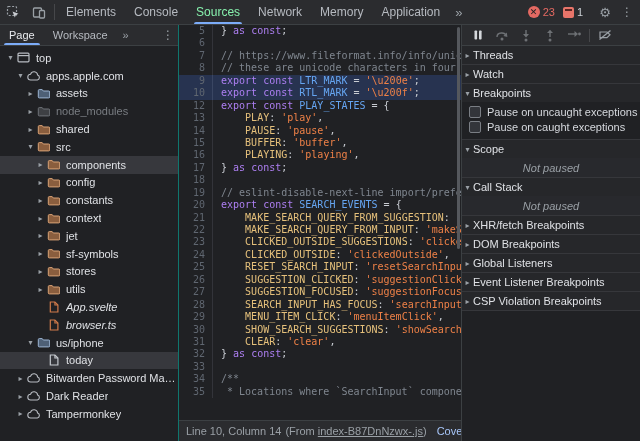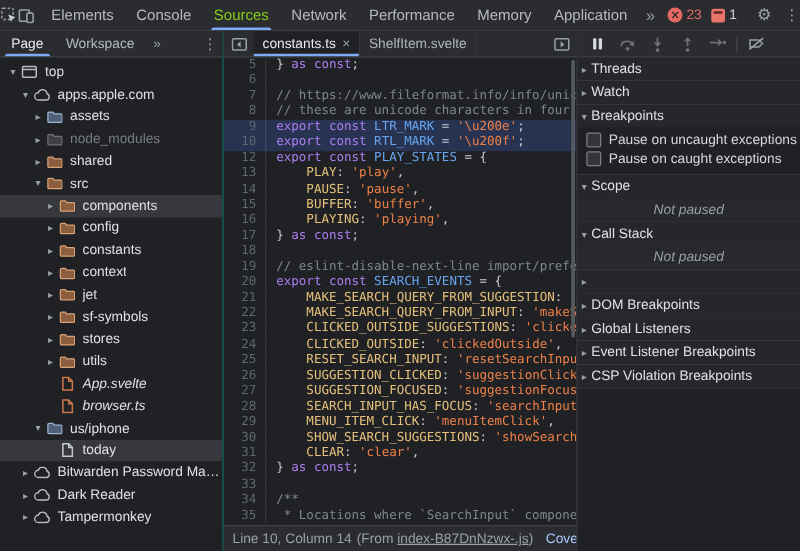--- a/index.html
+++ b/index.html
@@ -5,21 +5,21 @@
   html,body{margin:0;padding:0;background:#17181a;}
   body{width:640px;height:441px;overflow:hidden;font-family:"Liberation Sans","DejaVu Sans",sans-serif;color:#e8eaed;-webkit-font-smoothing:antialiased;}
   .devtools{position:relative;width:640px;height:441px;background:#202124;}
 
   
   .topbar{height:24px;background:#2b2c2f;border-bottom:1px solid #3c4043;display:flex;align-items:stretch;}
   .tb-icon{width:26px;display:flex;align-items:center;justify-content:center;color:#9aa0a6;cursor:pointer;}
   .tb-sep{width:1px;background:#46474a;margin:4px 2px;}
   .top-tabs{display:flex;align-items:stretch;}
   .tab{padding:0 9px;font-size:12px;color:#b6bac0;display:flex;align-items:center;position:relative;cursor:pointer;white-space:nowrap;}
-  .tab.active{color:#84cc16;}
+  .tab.active{color:#86efac;}
   .tab.active::after{content:"";position:absolute;left:7px;right:7px;bottom:0;height:2px;background:#7cacf8;border-radius:2px 2px 0 0;}
   .more-tabs{padding:0 6px;color:#9aa0a6;font-size:13px;display:flex;align-items:center;cursor:pointer;}
   .tb-right{margin-left:auto;display:flex;align-items:center;padding-right:4px;}
   .badge{display:flex;align-items:center;gap:3px;font-size:11px;margin:0 4px;cursor:pointer;}
   .err-dot{width:12px;height:12px;border-radius:50%;background:#e46962;color:#202124;font-size:9px;line-height:12px;text-align:center;font-weight:bold;}
   .issue-dot{width:11px;height:11px;border-radius:2px;background:#e8756a;position:relative;}
   .issue-dot::after{content:"";position:absolute;left:2px;top:2px;right:2px;height:2px;background:#5a2522;}
   .err-count{color:#e46962;}
   .issue-count{color:#cdd1d6;}
 
@@ -105,21 +105,20 @@
           <rect x="1.5" y="2" width="8" height="9" rx="1" fill="none" stroke="#9aa0a6" stroke-width="1.3"></rect>
           <rect x="7.5" y="4.5" width="5" height="7.5" rx="1" fill="#2b2c2f" stroke="#9aa0a6" stroke-width="1.3"></rect>
         </svg>
     </div>
     <div class="tb-sep"></div>
     <div class="top-tabs" id="top-tabs">
         <div class="tab">Elements</div>
         <div class="tab">Console</div>
         <div class="tab active">Sources</div>
         <div class="tab">Network</div>
-        <div class="tab">Performance</div>
         <div class="tab">Memory</div>
         <div class="tab">Application</div>
       </div>
     <div class="more-tabs">»</div>
     <div class="tb-right">
       <div class="badge">
         <span class="err-dot">✕</span>
         <span class="err-count">23</span>
       </div>
       <div class="badge">
@@ -335,44 +334,20 @@
               <svg width="14" height="10" viewBox="0 0 14 10">
                 <path d="M3.8 9 a2.9 2.9 0 0 1 -.2-5.8 A3.6 3.6 0 0 1 10.6 4 A2.6 2.6 0 0 1 10.4 9 Z" fill="none" stroke="#b8bcc2" stroke-width="1.1"></path>
               </svg>
             </span>
             <span class="tlabel">Tampermonkey</span>
           </div>
         </div>
     </div>
 
     <div class="center-pane">
-      <div class="subbar">
-        <div class="ed-icon">
-          <svg width="13" height="11" viewBox="0 0 13 11">
-              <rect x="1" y="1" width="11" height="9" rx="1" fill="none" stroke="#9aa0a6" stroke-width="1.2"></rect>
-              <path d="M7.5 3 L4.5 5.5 L7.5 8 Z" fill="#9aa0a6"></path>
-            </svg>
-        </div>
-        <div id="editor-tabs" style="display:flex;align-items:stretch;">
-            <div class="ed-tab active">
-              <span>constants.ts</span>
-              <span class="close-x">×</span>
-            </div>
-            <div class="ed-tab">
-              <span>ShelfItem.svelte</span>
-            </div>
-          </div>
-        <div class="ed-spacer"></div>
-        <div class="ed-icon">
-          <svg width="13" height="11" viewBox="0 0 13 11">
-              <rect x="1" y="1" width="11" height="9" rx="1" fill="none" stroke="#9aa0a6" stroke-width="1.2"></rect>
-              <path d="M5.5 3 L8.5 5.5 L5.5 8 Z" fill="#9aa0a6"></path>
-            </svg>
-        </div>
-      </div>
       <div class="ed-body" id="code-area">
         <div class="vscroll"></div>
       <div class="cline"><span class="ln">5</span><span class="ctext"><span class="tok-pn">} </span><span class="tok-kw">as</span><span class="tok-pn"> </span><span class="tok-kw">const</span><span class="tok-pn">;</span></span></div>
           <div class="cline"><span class="ln">6</span><span class="ctext"></span></div>
           <div class="cline"><span class="ln">7</span><span class="ctext"><span class="tok-com">// https://www.fileformat.info/info/unicode</span></span></div>
           <div class="cline"><span class="ln">8</span><span class="ctext"><span class="tok-com">// these are unicode characters in four hexa</span></span></div>
           <div class="cline hl"><span class="ln">9</span><span class="ctext"><span class="tok-kw">export</span><span class="tok-pn"> </span><span class="tok-kw">const</span><span class="tok-pn"> </span><span class="tok-def">LTR_MARK</span><span class="tok-pn"> = </span><span class="tok-str">'\u200e'</span><span class="tok-pn">;</span></span></div>
           <div class="cline hl"><span class="ln">10</span><span class="ctext"><span class="tok-kw">export</span><span class="tok-pn"> </span><span class="tok-kw">const</span><span class="tok-pn"> </span><span class="tok-def">RTL_MARK</span><span class="tok-pn"> = </span><span class="tok-str">'\u200f'</span><span class="tok-pn">;</span></span></div>
           <div class="cline"><span class="ln">12</span><span class="ctext"><span class="tok-kw">export</span><span class="tok-pn"> </span><span class="tok-kw">const</span><span class="tok-pn"> </span><span class="tok-def">PLAY_STATES</span><span class="tok-pn"> = {</span></span></div>
           <div class="cline"><span class="ln">13</span><span class="ctext"><span class="tok-pn">    </span><span class="tok-prop">PLAY</span><span class="tok-pn">: </span><span class="tok-str">'play'</span><span class="tok-pn">,</span></span></div>
@@ -492,20 +467,21 @@
           <div class="section">
             <div class="shead">
               <span class="arrow">▾</span>
               <span class="slabel">Call Stack</span>
             </div>
             <div class="notpaused">Not paused</div>
           </div>
           <div class="section">
             <div class="shead">
               <span class="arrow">▸</span>
+              <span class="slabel">XHR/fetch Breakpoints</span>
             </div>
           </div>
           <div class="section">
             <div class="shead">
               <span class="arrow">▸</span>
               <span class="slabel">DOM Breakpoints</span>
             </div>
           </div>
           <div class="section">
             <div class="shead">

